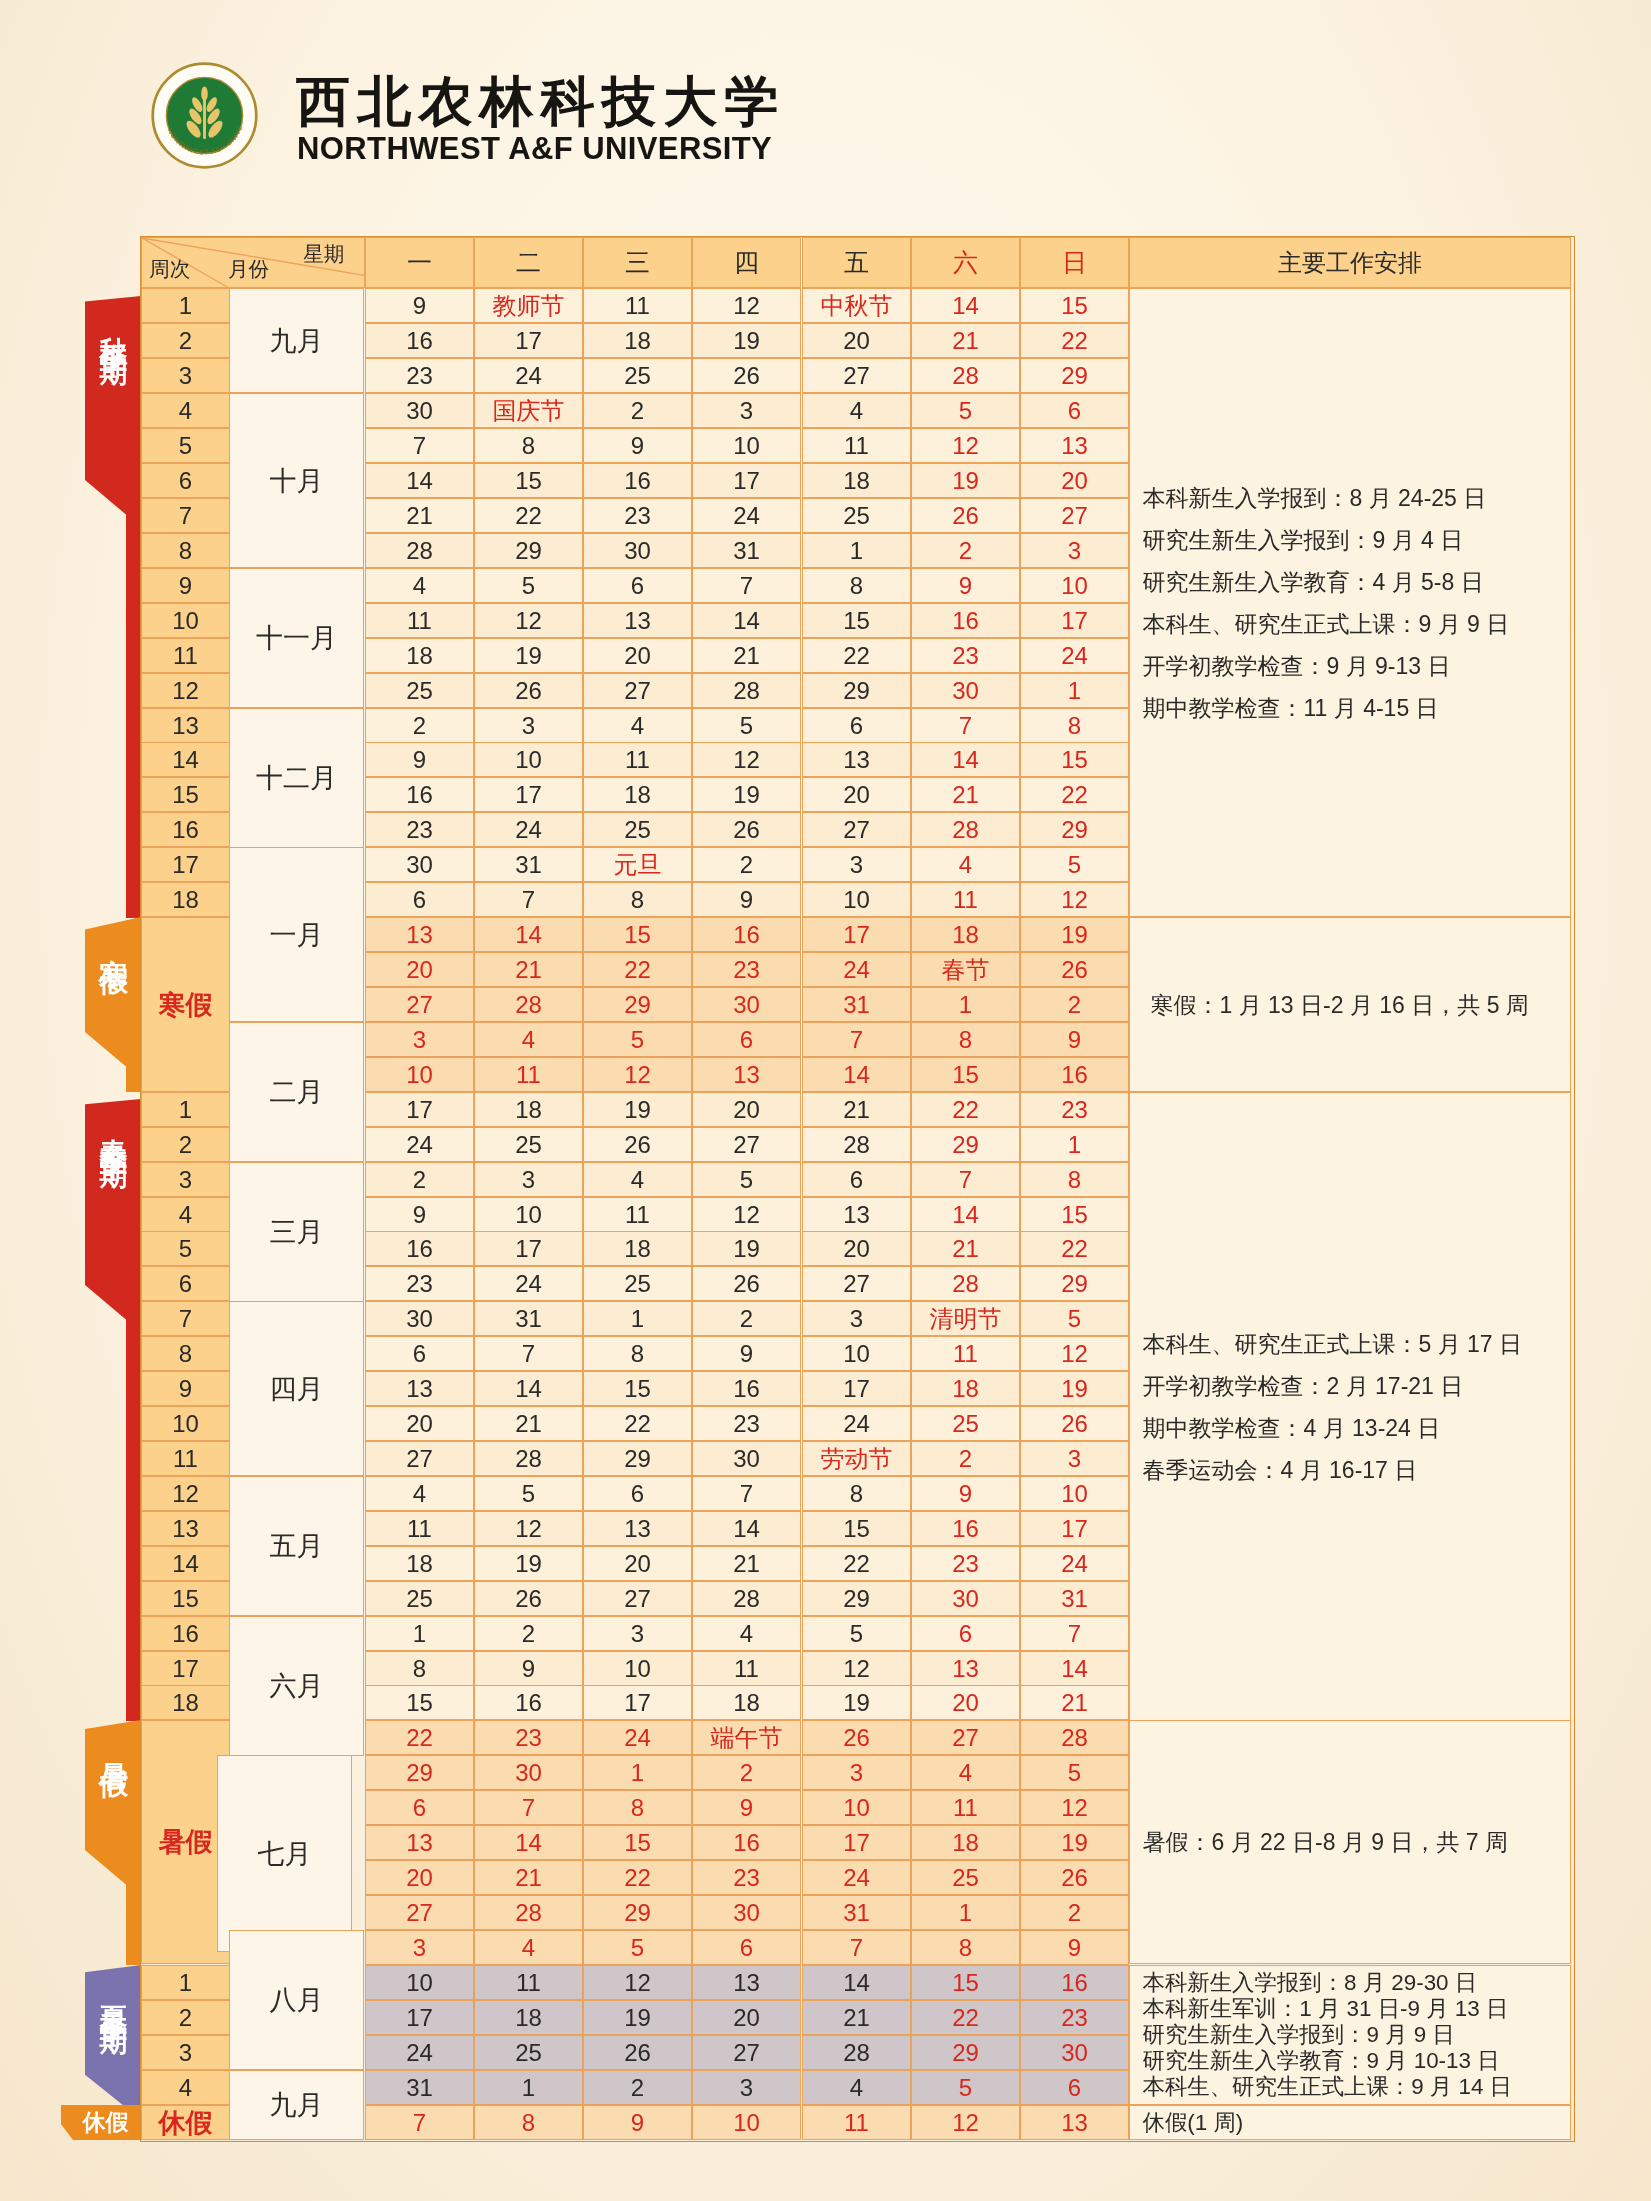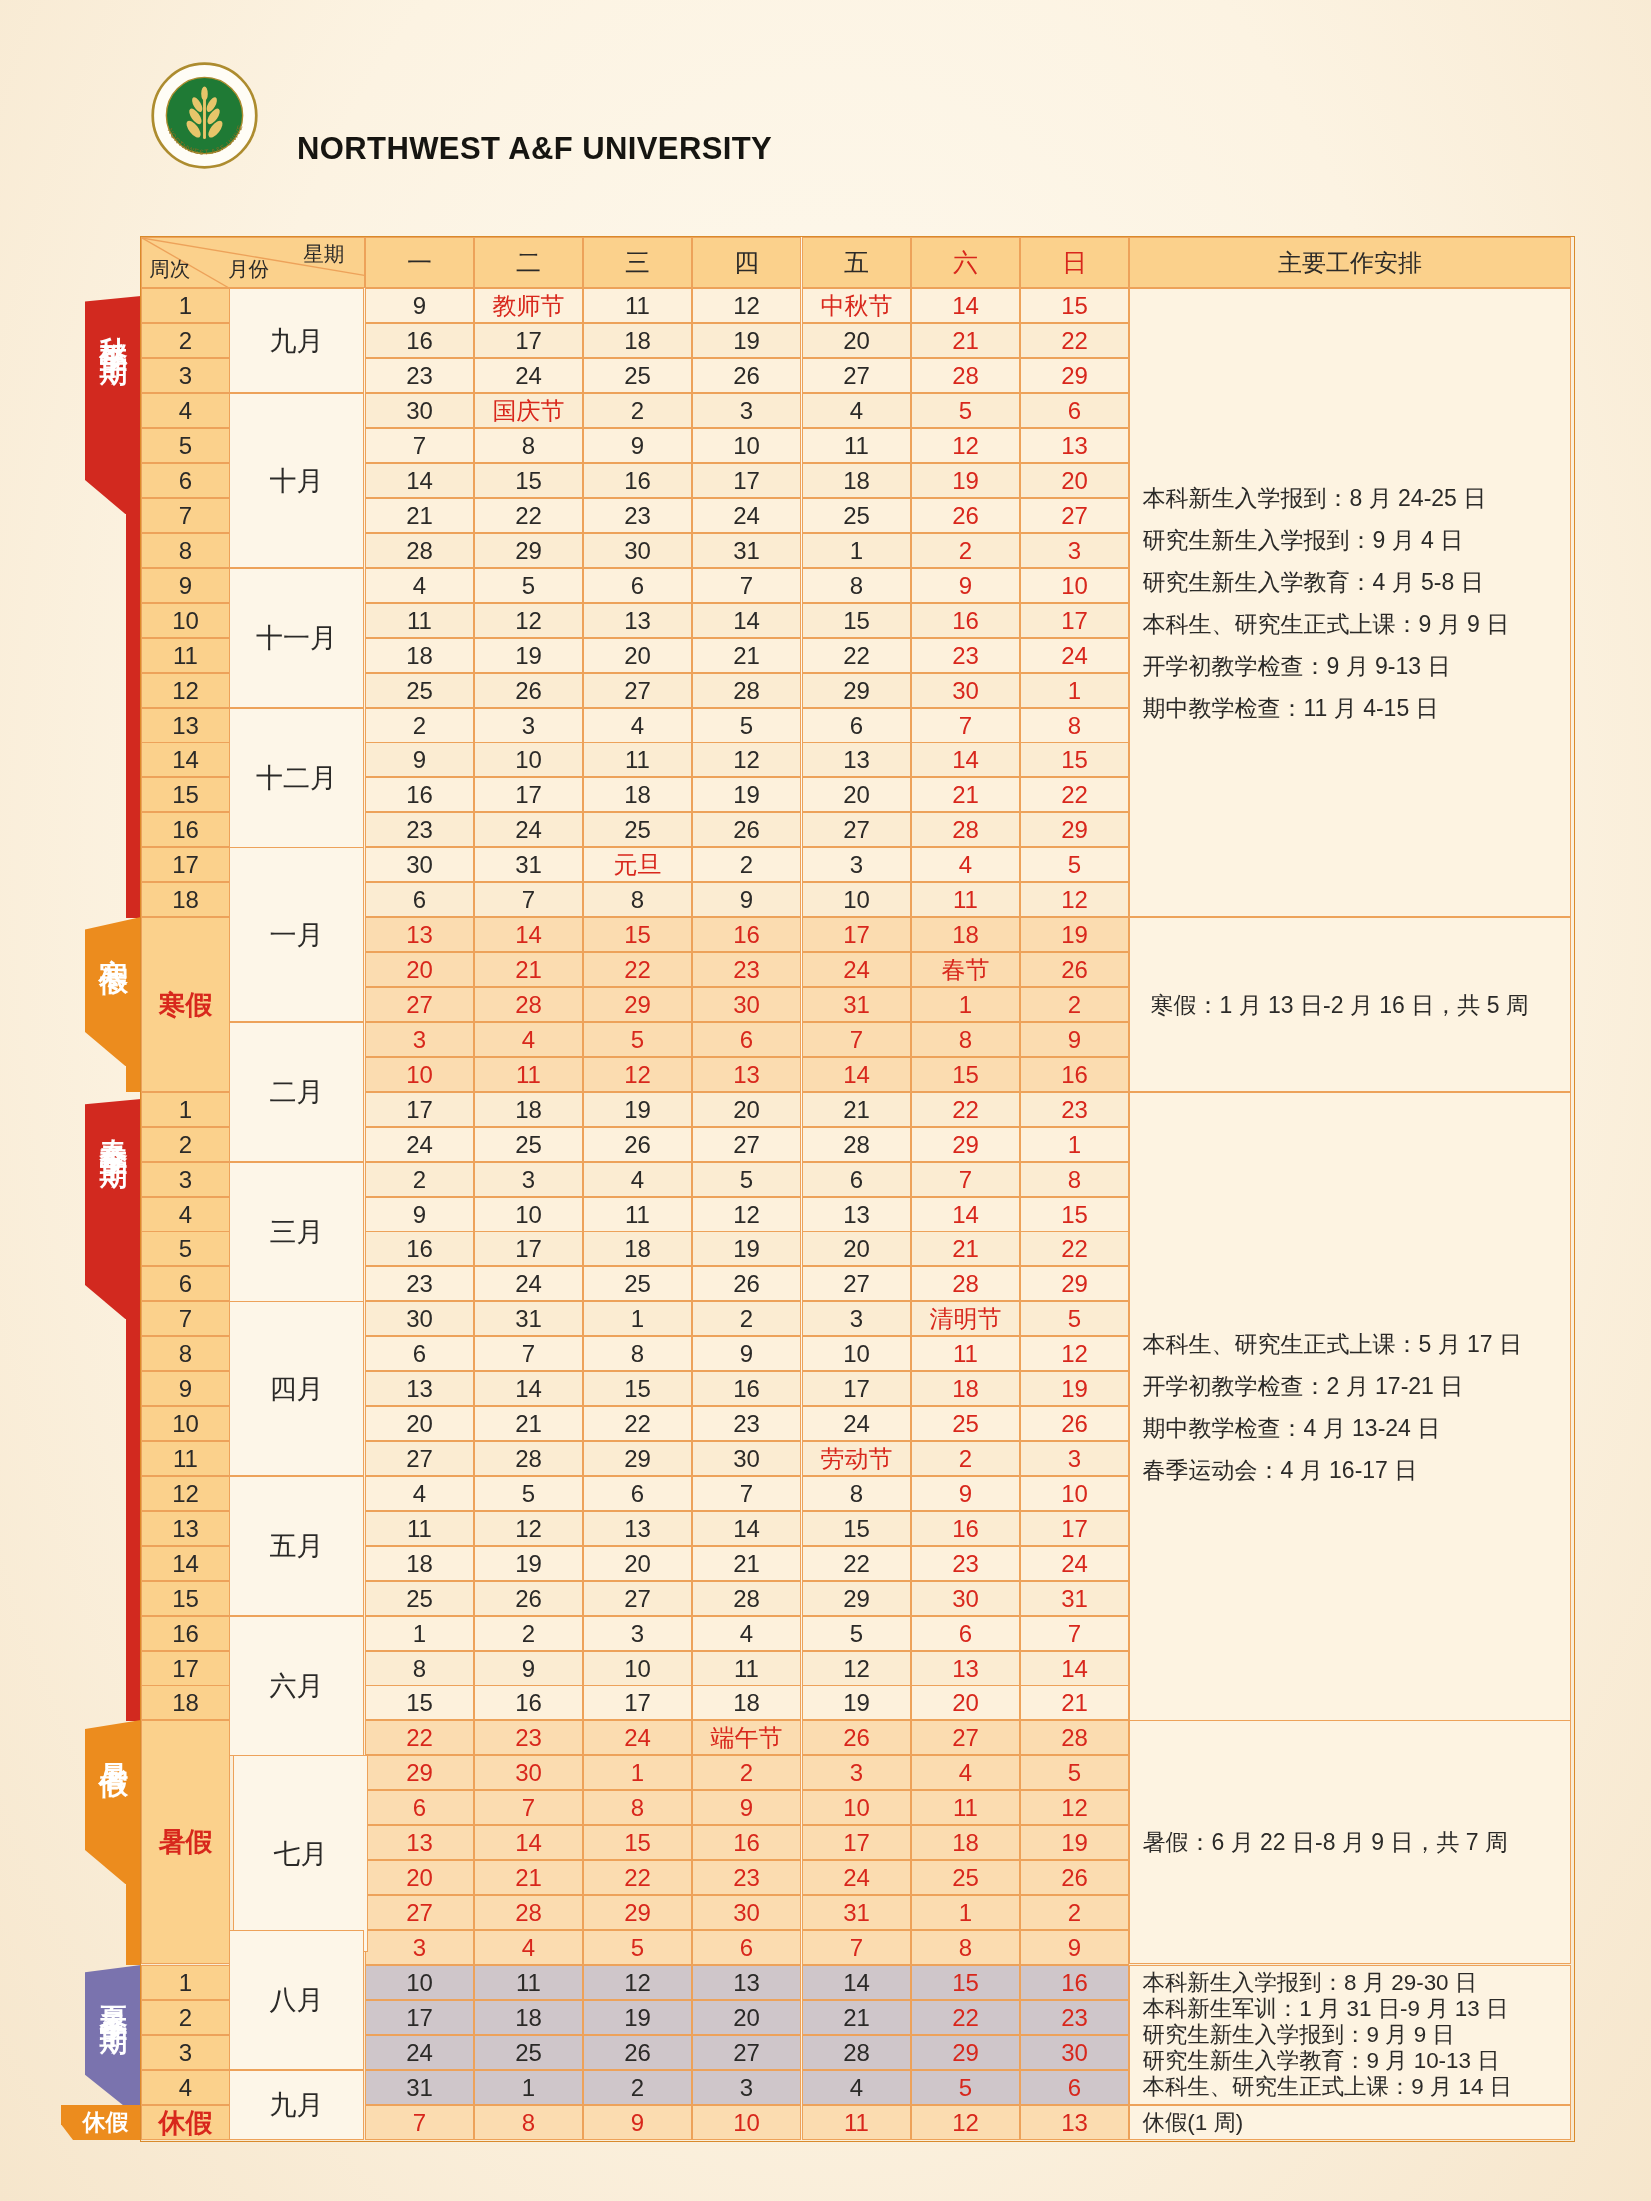--- a/index.html
+++ b/index.html
@@ -43,20 +43,21 @@
       <ellipse cx="70" cy="61" rx="4.5" ry="10" transform="rotate(35 70 61)"></ellipse>
       <ellipse cx="48" cy="75" rx="5" ry="11" transform="rotate(-38 48 75)"></ellipse>
       <ellipse cx="72" cy="75" rx="5" ry="11" transform="rotate(38 72 75)"></ellipse>
     </g>
     <path id="arcbot" d="M 18 72 A 44 44 0 0 0 102 72" fill="none"></path>
     <text font-size="7.5" fill="#8a6d22" letter-spacing="1">
       <textPath href="#arcbot" startOffset="4">NORTHWEST A&amp;F UNIVERSITY</textPath>
     </text>
   </svg>
 
+  <div class="cn-name">西北农林科技大学</div>
   <div class="en-name">NORTHWEST A&amp;F UNIVERSITY</div>
 
   <div id="ribbons">
       <div class="ribbon" style="left: 85px; top: 296px; width: 56px; height: 218px; background: rgb(210, 41, 31); clip-path: polygon(0px 2.47%, 100% 0px, 100% 100%, 72% 100%, 0px 84.36%);">
         <div class="rlbl" style="font-size: 28px;">秋季学期</div>
       </div>
       <div class="strip" style="top: 476px; height: 442px; background: rgb(210, 41, 31);"></div>
       <div class="ribbon" style="left: 85px; top: 917px; width: 56px; height: 149px; background: rgb(236, 140, 30); clip-path: polygon(0px 8.43%, 100% 0px, 100% 100%, 72% 100%, 0px 77.11%);">
         <div class="rlbl" style="font-size: 29.6px;">寒假</div>
       </div>
@@ -542,20 +543,20 @@
       <div class="cell" style="left: 229px; top: 288px; width: 135px; height: 105px; background: rgb(253, 246, 232); font-size: 27px; color: rgb(43, 42, 40);">九月</div>
       <div class="cell" style="left: 229px; top: 393px; width: 135px; height: 175px; background: rgb(253, 246, 232); font-size: 27px; color: rgb(43, 42, 40);">十月</div>
       <div class="cell" style="left: 229px; top: 568px; width: 135px; height: 140px; background: rgb(253, 246, 232); font-size: 27px; color: rgb(43, 42, 40);">十一月</div>
       <div class="cell" style="left: 229px; top: 708px; width: 135px; height: 140px; background: rgb(253, 246, 232); font-size: 27px; color: rgb(43, 42, 40);">十二月</div>
       <div class="cell" style="left: 229px; top: 847px; width: 135px; height: 175px; background: rgb(253, 246, 232); font-size: 27px; color: rgb(43, 42, 40);">一月</div>
       <div class="cell" style="left: 229px; top: 1022px; width: 135px; height: 140px; background: rgb(253, 246, 232); font-size: 27px; color: rgb(43, 42, 40);">二月</div>
       <div class="cell" style="left: 229px; top: 1162px; width: 135px; height: 140px; background: rgb(253, 246, 232); font-size: 27px; color: rgb(43, 42, 40);">三月</div>
       <div class="cell" style="left: 229px; top: 1301px; width: 135px; height: 175px; background: rgb(253, 246, 232); font-size: 27px; color: rgb(43, 42, 40);">四月</div>
       <div class="cell" style="left: 229px; top: 1476px; width: 135px; height: 140px; background: rgb(253, 246, 232); font-size: 27px; color: rgb(43, 42, 40);">五月</div>
       <div class="cell" style="left: 229px; top: 1616px; width: 135px; height: 140px; background: rgb(253, 246, 232); font-size: 27px; color: rgb(43, 42, 40);">六月</div>
-      <div class="cell" style="left: 233px; top: 1755px; width: 135px; height: 197px; background: rgb(253, 246, 232); font-size: 27px; color: rgb(43, 42, 40);">七月</div>
+      <div class="cell" style="left: 217px; top: 1755px; width: 135px; height: 197px; background: rgb(253, 246, 232); font-size: 27px; color: rgb(43, 42, 40);">七月</div>
       <div class="cell" style="left: 229px; top: 1930px; width: 135px; height: 140px; background: rgb(253, 246, 232); font-size: 27px; color: rgb(43, 42, 40);">八月</div>
       <div class="cell" style="left: 229px; top: 2070px; width: 135px; height: 70px; background: rgb(253, 246, 232); font-size: 27px; color: rgb(43, 42, 40);">九月</div>
       <div class="outer-border" style="left: 140px; top: 236px; width: 1433px; height: 1904px;"></div>
     </div>
 
 </div>
 
 
 </body></html>

